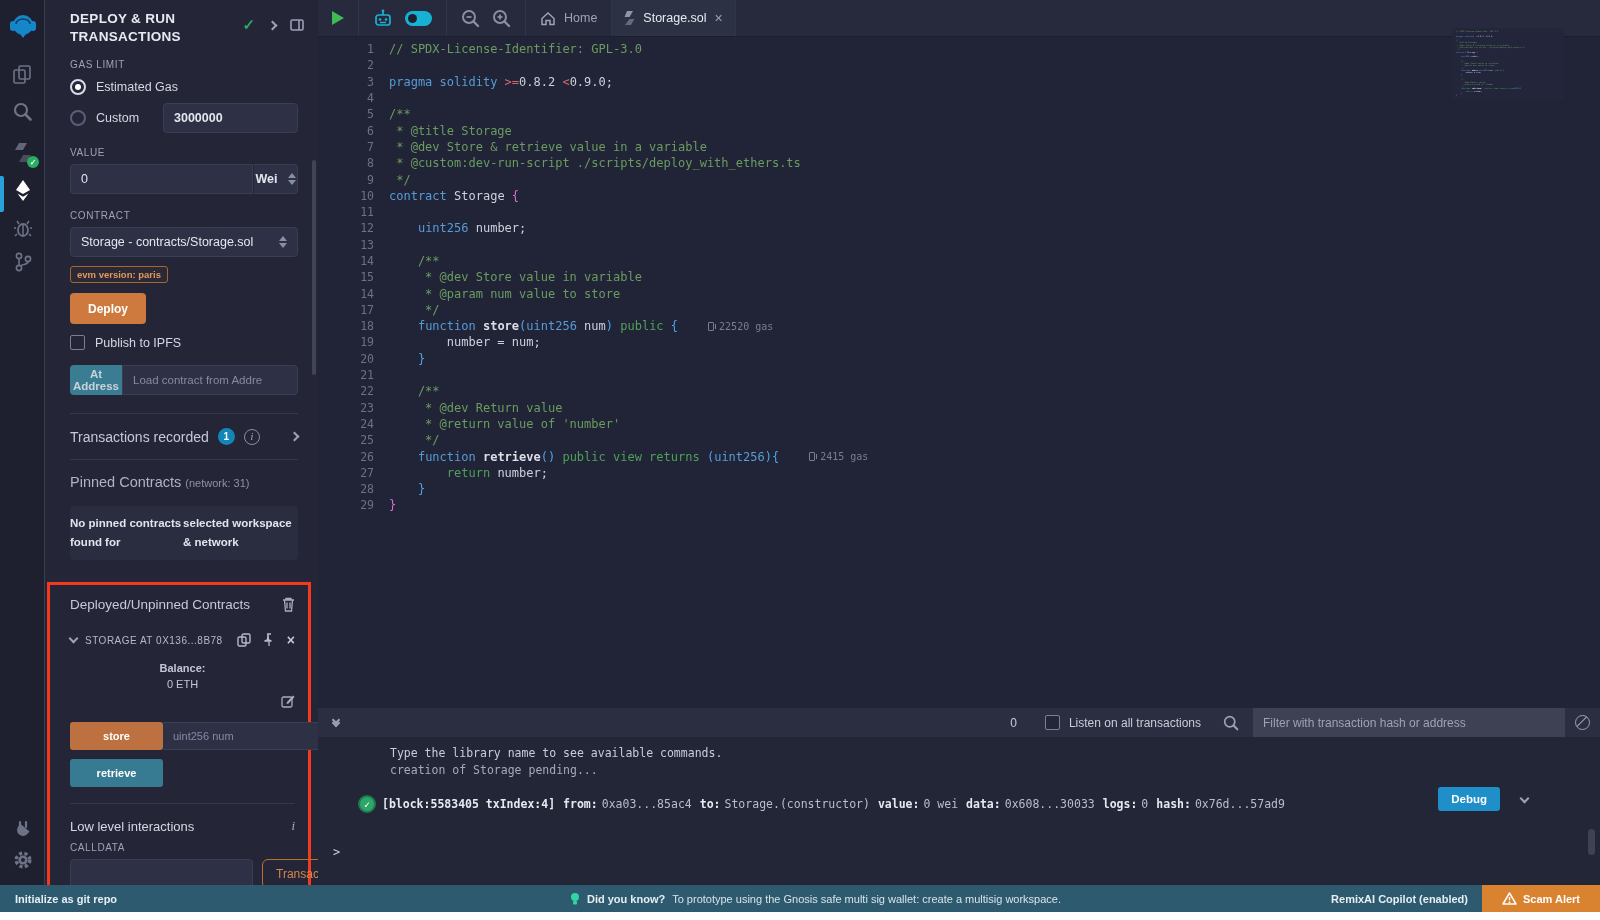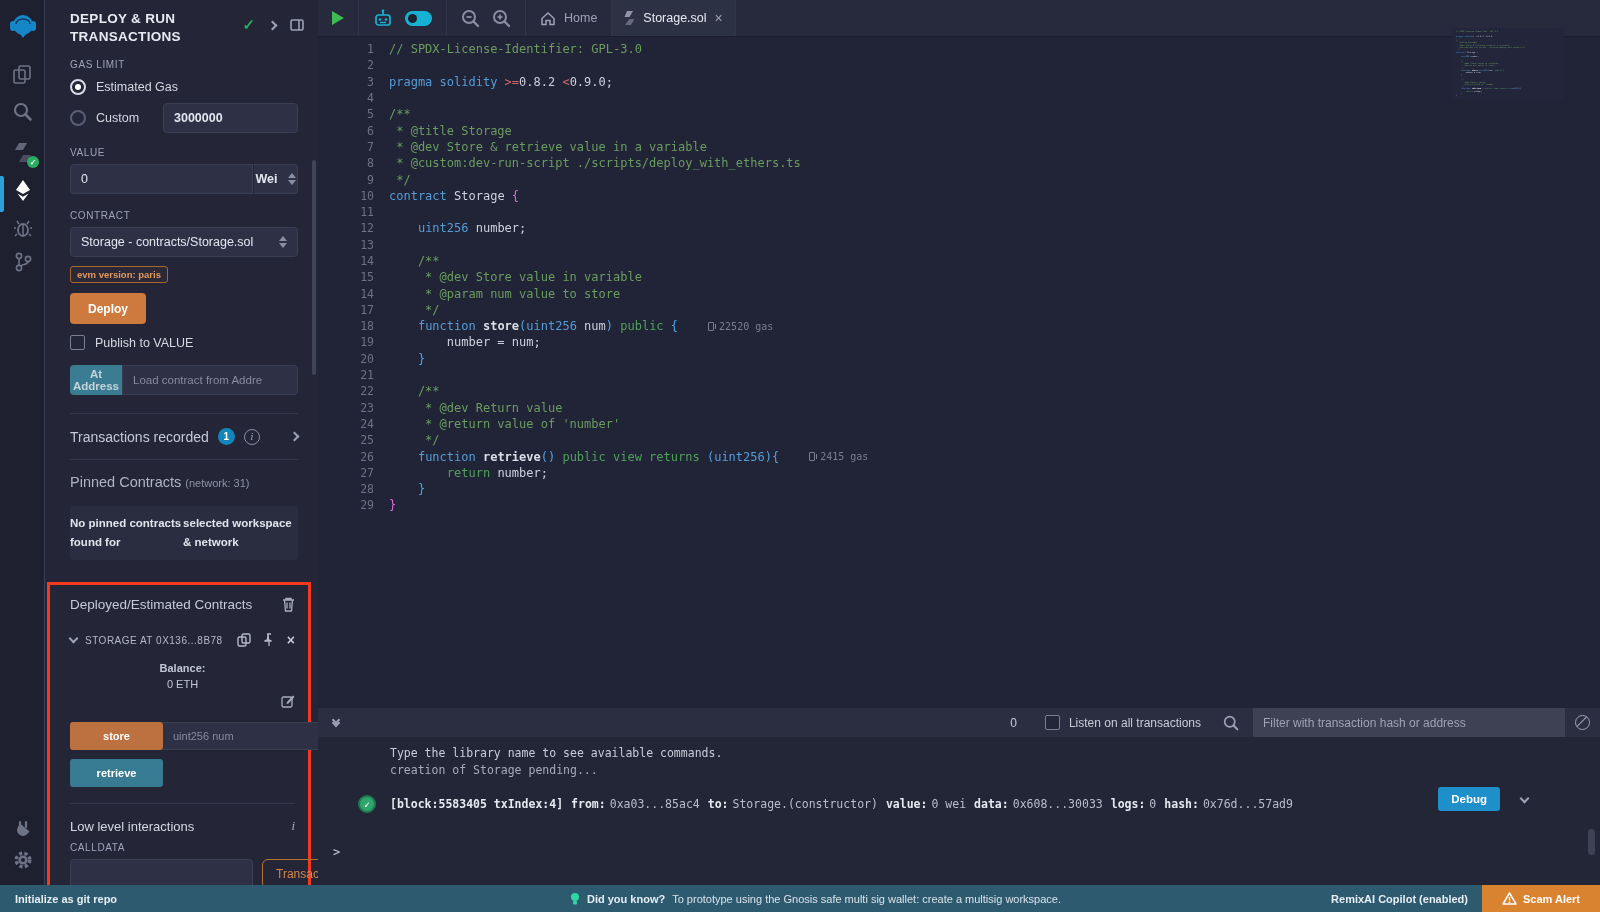--- a/index.html
+++ b/index.html
@@ -109,21 +109,21 @@
   .filter-input { width:312px; height:29px; background:#3D4153; border:none; color:#E4E6EF; font-size:12px; padding:0 10px; outline:none; font-family:"Liberation Sans", sans-serif;}
   .filter-input::placeholder { color:#9EA3B3; }
   .ban { width:15px; height:15px; border:1.5px solid #9DA1B5; border-radius:50%; position:relative; margin:0 10px; flex:none;}
   .ban::after { content:''; position:absolute; left:-1px; top:5px; width:14px; border-top:1.5px solid #9DA1B5; transform:rotate(-45deg); }
   .tbody { position:relative; height:148px; font-family:"DejaVu Sans Mono", monospace; }
   .tline { padding-left:72px; font-size:11.5px; line-height:17px; color:#C9CCD8; }
   .tline:first-child { padding-top:8px; }
   .tline.dim { color:#A6AAB8; }
   .txrow { position:absolute; left:40px; top:58px; right:115px; display:flex; align-items:center; }
   .txcheck { width:18px; height:18px; border-radius:50%; background:#2EA56B; border:2px solid #1E7A4E; color:#fff; font-size:10px; font-weight:bold; display:flex; align-items:center; justify-content:center; flex:none; }
-  .txtext { margin-left:14px; font-size:11.5px; color:#B9BDCB; white-space:nowrap; overflow:hidden; }
+  .txtext { margin-left:6px; font-size:11.5px; color:#B9BDCB; white-space:nowrap; overflow:hidden; }
   .txtext b { color:#E6E8F0; }
   .txk { font-weight:bold; color:#E6E8F0; margin:0 4px 0 8px; }
   .btn-debug { position:absolute; right:100px; top:50px; height:24px; padding:4px 13px; background:#1E8FC9; border:none; border-radius:3px; color:#fff; font-weight:bold; font-size:11.5px; font-family:"Liberation Sans", sans-serif; }
   .tx-chev { position:absolute; right:72px; top:58px; color:#9DA1B5; }
   .prompt { position:absolute; left:15px; top:108px; font-size:12px; color:#C9CCD8; }
   .t-scrollthumb { position:absolute; right:5px; top:92px; width:7px; height:26px; border-radius:4px; background:#3E4254; }
   
   .statusbar { position:absolute; left:0; top:885px; width:1600px; height:27px; background:#2E5A70; display:flex; align-items:center; font-size:11px; color:#E6EEF2; }
   .sb-left { margin-left:15px; font-weight:bold; }
   .sb-center { position:absolute; left:0; right:0; text-align:center; display:flex; align-items:center; justify-content:center; gap:7px;margin-left:31px; }
@@ -247,21 +247,21 @@
             <span class="tri-up"></span>
             <span class="tri-dn"></span>
           </span>
       </div>
       <span class="evm-badge">evm version: paris</span>
 
       <button class="btn-deploy">Deploy</button>
 
       <div class="chk-row">
         <span class="chk"></span>
-        <span>Publish to VALUE</span>
+        <span>Publish to IPFS</span>
       </div>
 
       <div class="row ataddr-row">
         <button class="btn-ataddr">At Address</button>
         <input class="inp" placeholder="Load contract from Addre" style="">
       </div>
 
       <div class="divider"></div>
       <div class="tx-row">
         <span>Transactions recorded</span>
@@ -276,21 +276,21 @@
         <small>(network: 31)</small>
       </div>
       <div class="empty-box">
         <span>No pinned contracts found for</span>
         <span>selected workspace &amp; network</span>
       </div>
 
       
       <div class="deployed-wrap">
         <div class="dep-title-row">
-          <span>Deployed/Estimated Contracts</span>
+          <span>Deployed/Unpinned Contracts</span>
           <svg width="13" height="15" viewBox="0 0 13 15" style="color:#A9ADBE">
             <path d="M1 3 H12 M4 3 V1.5 H9 V3 M2.5 3 L3.5 14 H9.5 L10.5 3 M5 5.5 V11.5 M8 5.5 V11.5" fill="none" stroke="currentColor" stroke-width="1.3"></path>
           </svg>
         </div>
         <div class="contract-head">
           <span class="chev chev-down" style="color:#9DA1B5;margin-top:-3px"></span>
           <span class="cname">STORAGE AT 0X136...8B78</span>
           <span class="ch-icons">
             <svg width="14" height="14" viewBox="0 0 14 14">
               <rect x="1" y="4" width="8" height="9" rx="1.5" fill="none" stroke="currentColor" stroke-width="1.4"></rect>

